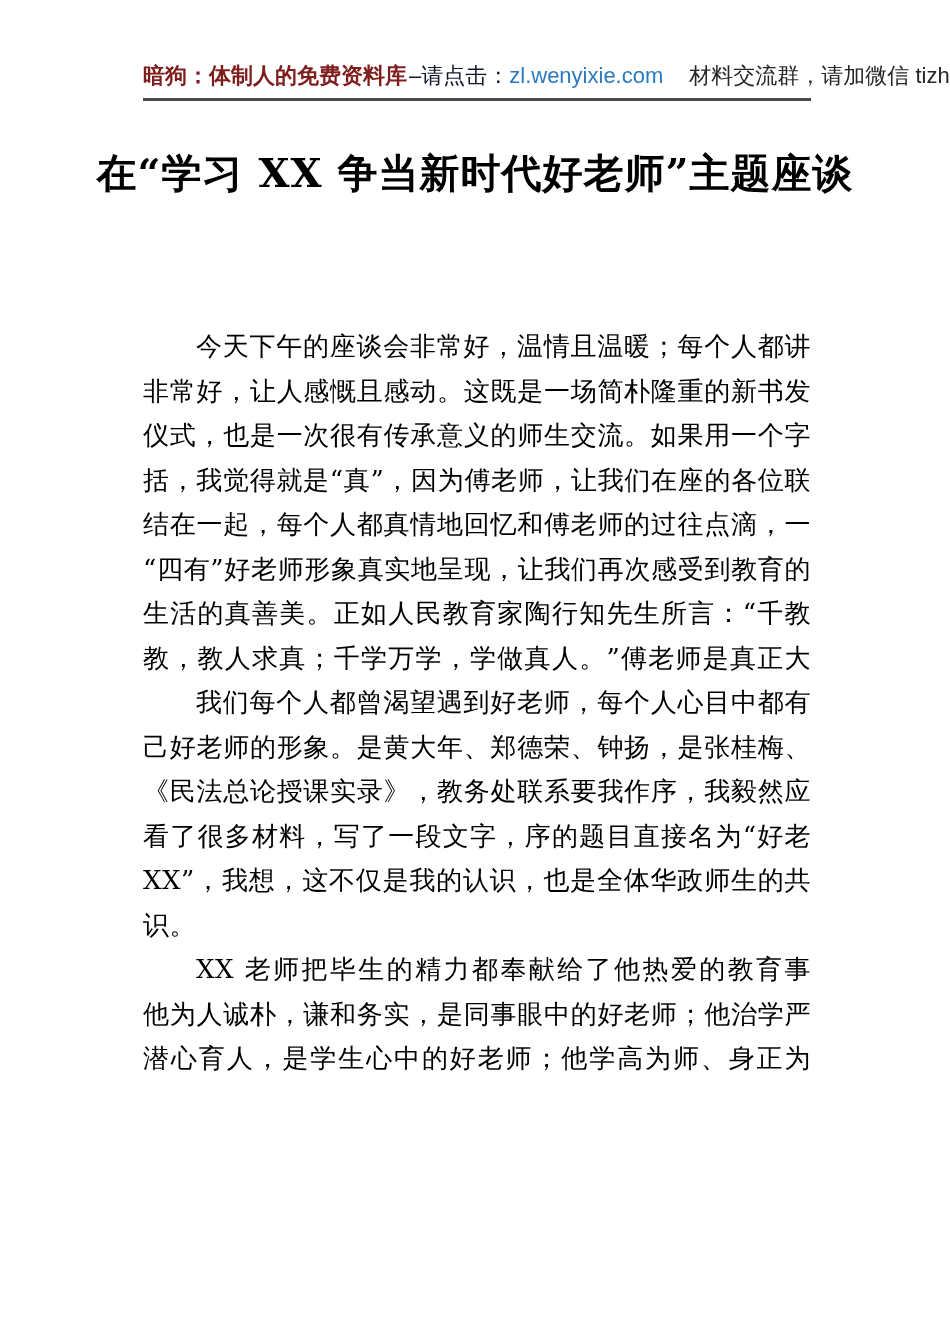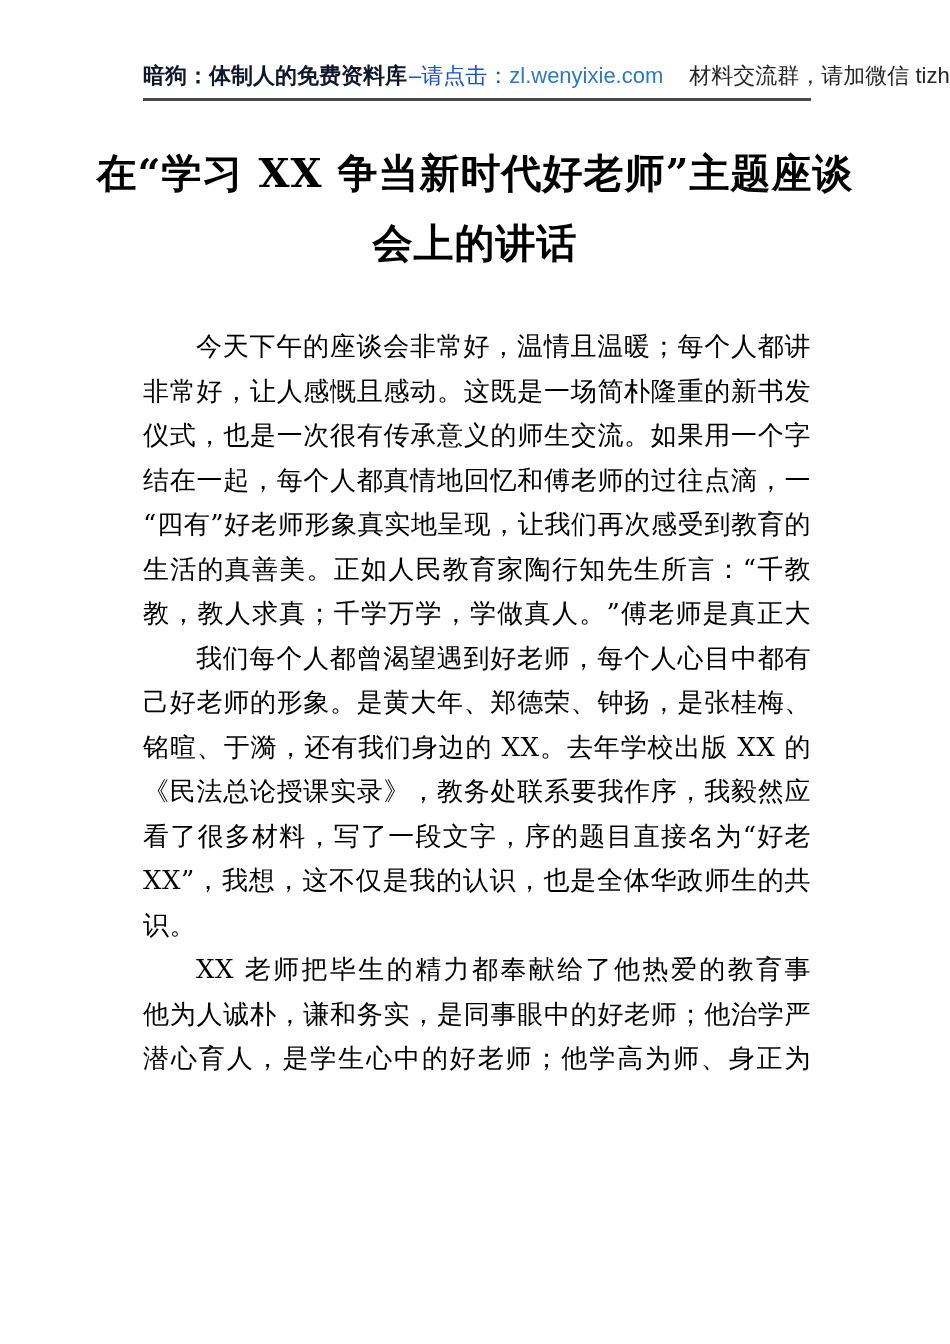--- a/index.html
+++ b/index.html
@@ -24,25 +24,25 @@
     top: 60px;
     width: 668px;
     white-space: nowrap;
     font-family: "Liberation Sans", "DejaVu Sans", sans-serif;
     font-size: 22px;
     line-height: 32px;
     padding-bottom: 6px;
     border-bottom: 3px solid #4a4a4a;
   }
   .doc-header .brand {
-    color: #0f172a;
+    color: #7f1d1d;
     font-weight: bold;
   }
   .doc-header .click-label {
-    color: #1d4ed8;
+    color: #0f172a;
     margin-left: 2px;
   }
   .doc-header .header-link {
     color: #2b79c2;
     text-decoration: none;
   }
   .doc-header .group-note {
     color: #262626;
     margin-left: 26px;
   }
@@ -88,34 +88,33 @@
 <body>
 
 <div class="page">
 
   <div class="doc-header">
     <span class="brand">暗狗：体制人的免费资料库</span><span class="click-label">–请点击：</span><a class="header-link" href="#">zl.wenyixie.com</a><span class="group-note">材料交流群，请加微信 tizhisiri</span>
   </div>
 
   <div class="doc-title">
     <div>在“学习 XX 争当新时代好老师”主题座谈</div>
-    <div>会上的讲话</div>
   </div>
 
   <div class="doc-body">
       <div class="line j ind">今天下午的座谈会非常好，温情且温暖；每个人都讲得</div>
       <div class="line j">非常好，让人感慨且感动。这既是一场简朴隆重的新书发布</div>
       <div class="line j">仪式，也是一次很有传承意义的师生交流。如果用一个字概</div>
+      <div class="line j">括，我觉得就是“真”，因为傅老师，让我们在座的各位联</div>
       <div class="line j">结在一起，每个人都真情地回忆和傅老师的过往点滴，一个</div>
       <div class="line j">“四有”好老师形象真实地呈现，让我们再次感受到教育的</div>
       <div class="line j">生活的真善美。正如人民教育家陶行知先生所言：“千教万</div>
       <div class="line j">教，教人求真；千学万学，学做真人。”傅老师是真正大写</div>
       <div class="line j ind">我们每个人都曾渴望遇到好老师，每个人心目中都有自</div>
       <div class="line j">己好老师的形象。是黄大年、郑德荣、钟扬，是张桂梅、高</div>
-      <div class="line j">铭暄、于漪，还有我们身边的 XX。去年学校出版 XX 的</div>
       <div class="line j">《民法总论授课实录》，教务处联系要我作序，我毅然应允</div>
       <div class="line j">看了很多材料，写了一段文字，序的题目直接名为“好老师</div>
       <div class="line j">XX”，我想，这不仅是我的认识，也是全体华政师生的共</div>
       <div class="line">识。</div>
       <div class="line j ind">XX 老师把毕生的精力都奉献给了他热爱的教育事业。</div>
       <div class="line j">他为人诚朴，谦和务实，是同事眼中的好老师；他治学严谨</div>
       <div class="line j">潜心育人，是学生心中的好老师；他学高为师、身正为范，</div>
     </div>
 
 </div>

